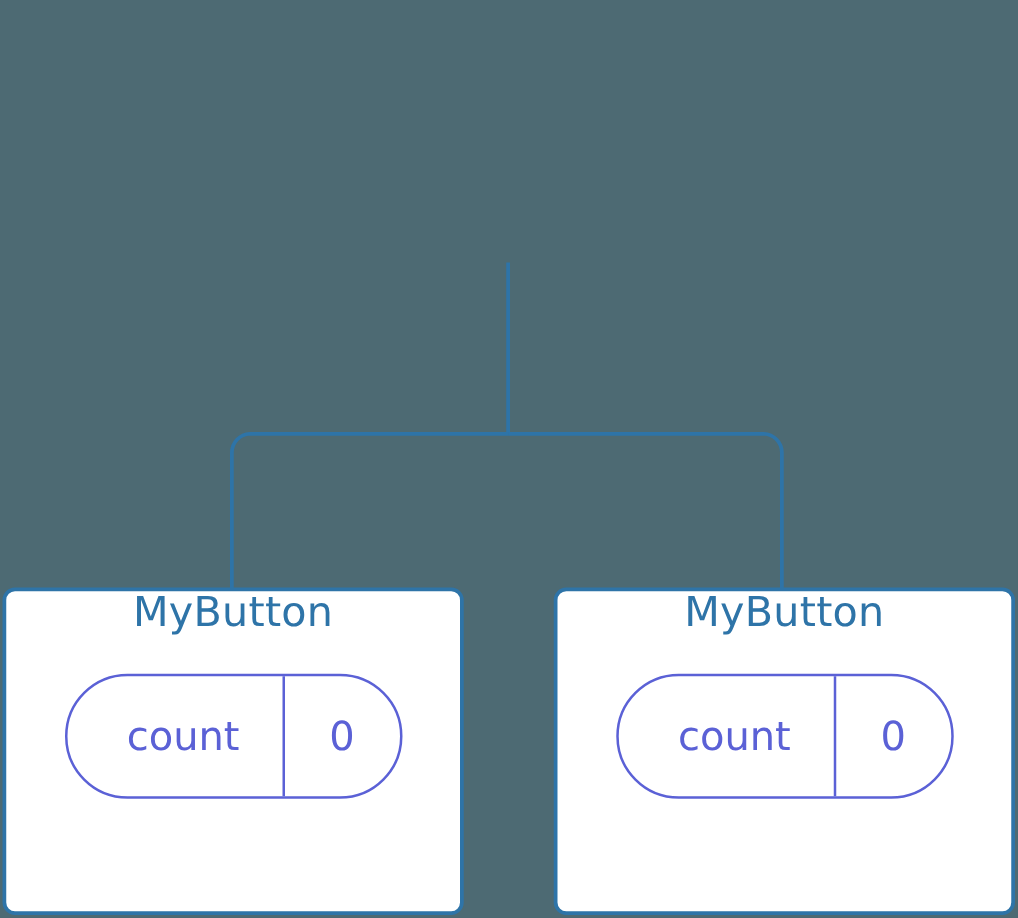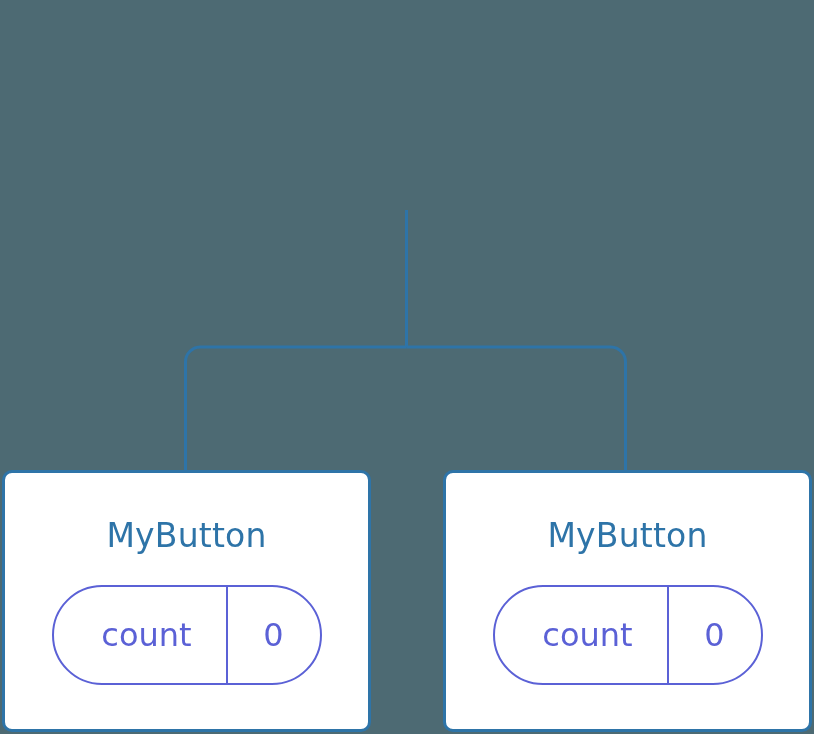--- a/index.html
+++ b/index.html
@@ -60,21 +60,20 @@
     width: 371px;
     height: 209px;
     justify-content: center;
   }
   #node-root .node-title { font-size: 34px; }
 
   
   .node-child {
     top: 470px;
     height: 262px;
-    padding-top: 46px;
   }
   #node-child-0 { left: 2px;   width: 369px; }
   #node-child-1 { left: 443px; width: 369px; }
 
   
   .state-pill {
     margin-top: 33px;
     box-sizing: border-box;
     height: 100px;
     border: 2px solid #5b61d6;

